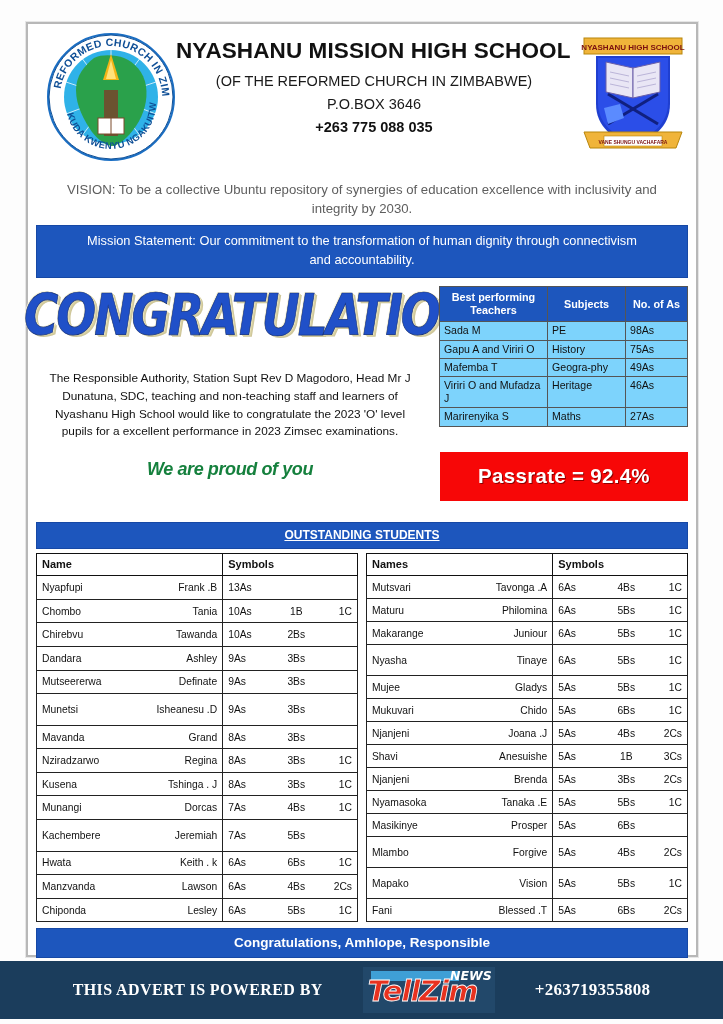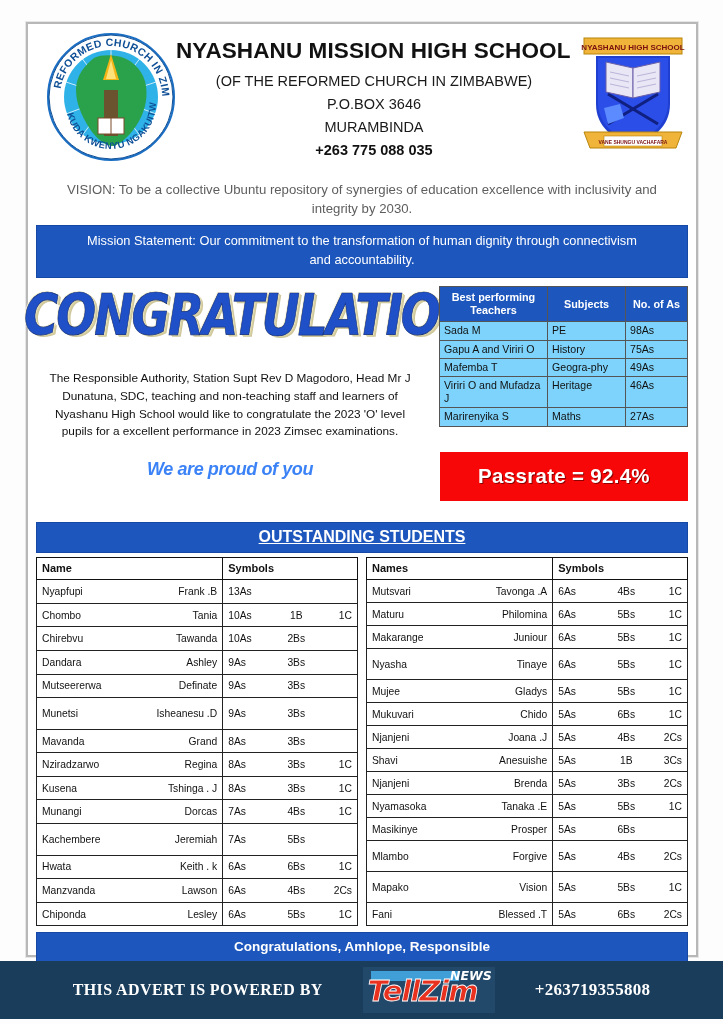--- a/index.html
+++ b/index.html
@@ -124,21 +124,21 @@
     font-size: 11.8px;
     color: #111111;
     line-height: 1.5;
     text-align: center;
   }
   .proud {
     margin-top: 18px;
     font-size: 18px;
     font-weight: bold;
     font-style: italic;
-    color: #3b82f6;
+    color: #15803d;
     letter-spacing: -0.4px;
   }
 
   
   .teachers {
     position: absolute;
     right: 8px; top: 4px;
     width: 248px;
     border-collapse: collapse;
     font-size: 10.6px;
@@ -179,21 +179,21 @@
     letter-spacing: 0.3px;
     text-shadow: 1px 1px 0 #8c0000;
   }
 
   
   .out-bar {
     margin: 4px 8px 0 8px;
     background: #1d56bd;
     color: #ffffff;
     text-align: center;
-    font-size: 16px;
+    font-size: 12px;
     font-weight: bold;
     padding: 5px 0 6px 0;
     border: 1px solid #1648a5;
   }
   .out-bar span { text-decoration: underline; }
 
   
   .students {
     display: flex;
     gap: 8px;
@@ -355,21 +355,20 @@
         </text>
         <text font-family="Liberation Sans, sans-serif" font-size="9.5" font-weight="bold" fill="#0f4f96" letter-spacing="0.3">
           <textPath href="#arcBot" startOffset="7%">KUDA KWENYU NGAKUITWE</textPath>
         </text>
       </svg>
 
       <div class="head-text">
         <div class="school-name">NYASHANU MISSION HIGH SCHOOL</div>
         <div class="church-line">(OF THE REFORMED CHURCH IN ZIMBABWE)</div>
         <div class="pobox">P.O.BOX 3646</div>
-        <div class="town">MURAMBINDA</div>
         <div class="phone">+263 775 088 035</div>
       </div>
 
       <svg class="crest-right" viewBox="0 0 110 122">
         <rect x="6" y="6" width="98" height="16" fill="#f0b43a" stroke="#b8860b" stroke-width="1"></rect>
         <text x="55" y="17.5" text-anchor="middle" font-family="Liberation Sans, sans-serif" font-size="8" font-weight="bold" fill="#7a1010">NYASHANU HIGH SCHOOL</text>
         <path d="M18 24 L92 24 L92 72 C92 95 74 108 55 113 C36 108 18 95 18 72 Z" fill="#1f3fd0"></path>
         <path d="M20 26 L90 26 L90 71 C90 92 73 105 55 110 C37 105 20 92 20 71 Z" fill="#2b4ee8"></path>
         <line x1="30" y1="62" x2="80" y2="92" stroke="#102080" stroke-width="3"></line>
         <line x1="80" y1="62" x2="30" y2="92" stroke="#102080" stroke-width="3"></line>

